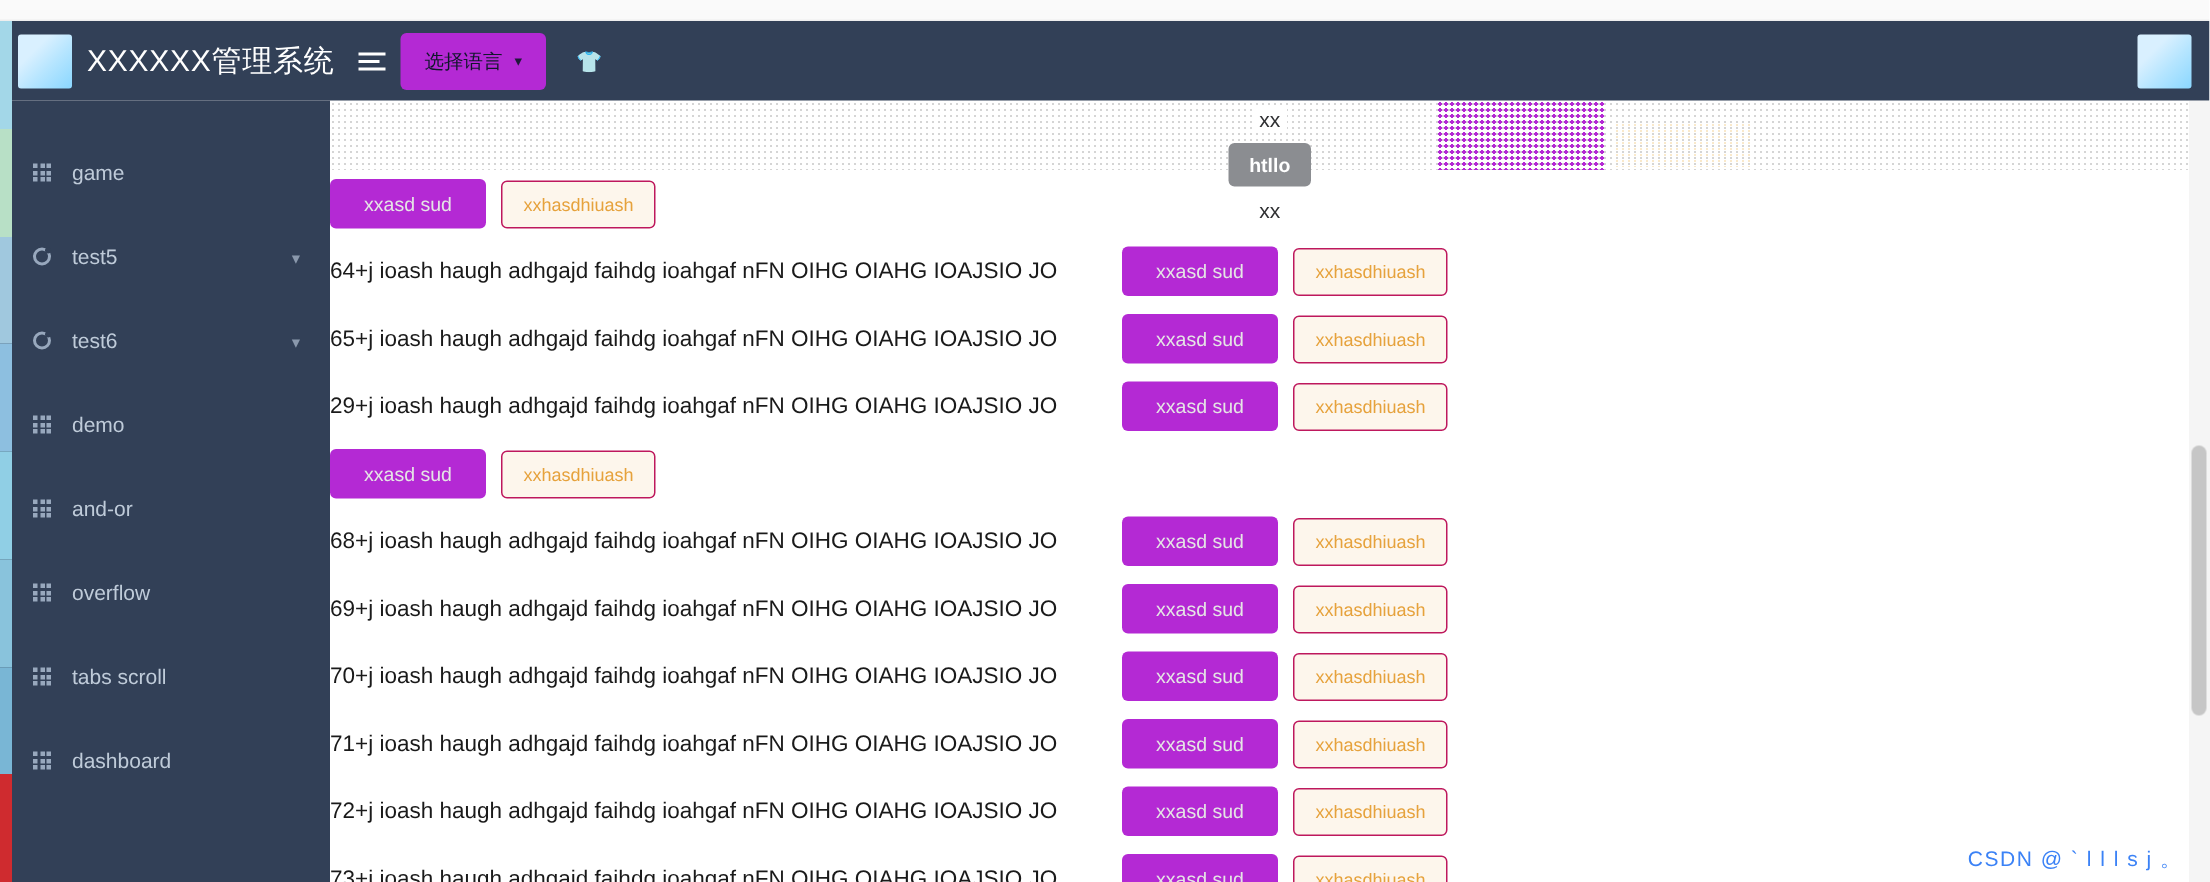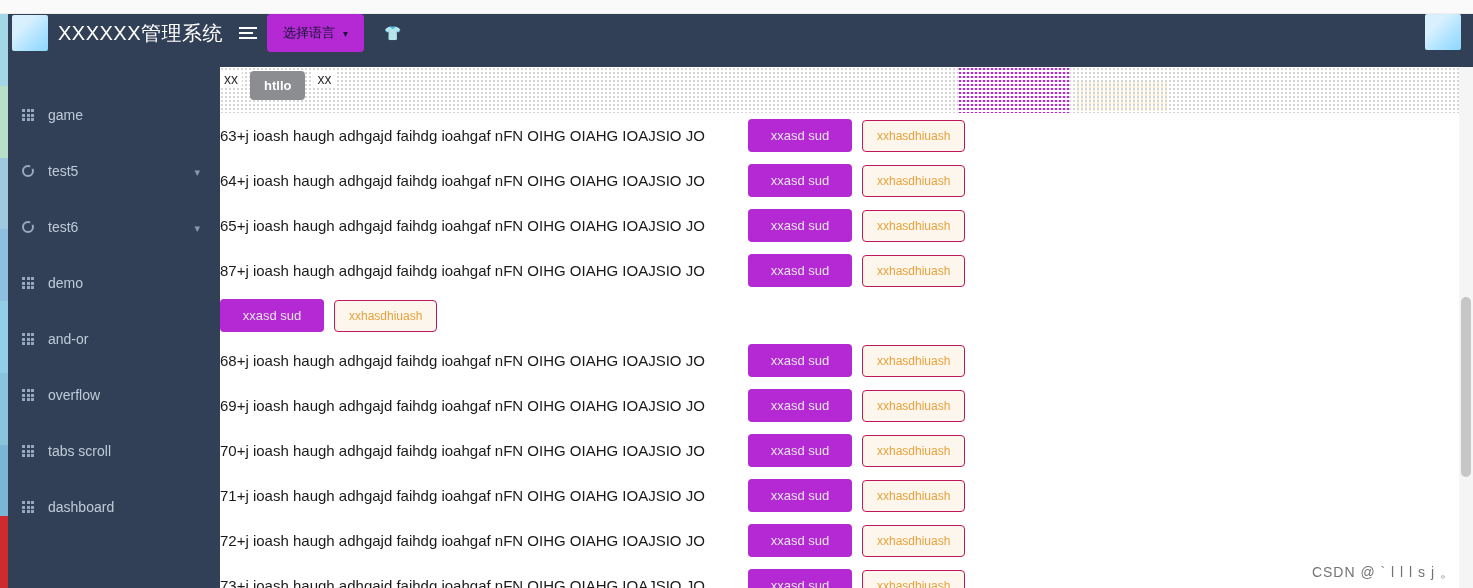--- a/index.html
+++ b/index.html
@@ -14,21 +14,21 @@
       position: relative;
     }
     .browser-chrome {
       height: 14px;
       background: #fafafa;
       border-bottom: 1px solid #eee;
       width: 100%;
     }
     .header {
       display: flex;
-      align-items: flex-start;
+      align-items: center;
       height: 53px;
       background: #324057;
       color: #fff;
       padding: 0 12px;
       justify-content: space-between;
     }
     .header-left { display: flex; align-items: center; gap: 10px; }
     .logo {
       width: 36px; height: 36px;
       background: linear-gradient(135deg,#d9f0ff 30%,#b5e5ff 60%,#8ad7ff);
@@ -81,26 +81,27 @@
       color: #98a8bd;
     }
     .grid-ic { display:grid; grid-template-columns:repeat(3,3px); grid-template-rows:repeat(3,3px); gap:1.5px;}
     .grid-ic span{background:#98a8bd;}
     .ring-ic { width:12px;height:12px;border:2px solid #98a8bd;border-radius:50%; position:relative;}
     .ring-ic::after{content:"";position:absolute;top:-2px;right:-2px;width:4px;height:4px;background:#324057;border-radius:50%;}
     .sb-label { flex:1; }
     .sb-chev { color:#8a98ac; font-size:11px;}
     .main { flex: 1; overflow-y:auto; position:relative; background:#fff;}
     .patterned-row {
-      display:flex; align-items:flex-start; gap:8px;
+      display:flex; align-items:center; gap:8px;
       padding: 4px 0 4px 0;
       background-image:
         radial-gradient(#d5d5d5 1px, transparent 1px);
       background-size: 4px 4px;
       height: 46px;
+      flex-direction: column;
     }
     .patterned-row .purple-patch{
       position:absolute; left:738px; top:0; width:112px; height:46px;
       background-image: radial-gradient(#b429d4 1.2px, transparent 1.2px);
       background-size: 4px 4px;
     }
     .patterned-row .orange-patch{
       position:absolute; left:856px; top:14px; width:92px; height:30px;
       background-image: radial-gradient(#f3c77a 1px, transparent 1px);
       background-size: 4px 4px;
@@ -128,21 +129,21 @@
     }
     .left-strip {
       position: fixed; left:0; top:14px; bottom:0; width:8px;
       display:flex; flex-direction:column;
     }
     .left-strip div{flex:1;}
     .ls1{background:#a3d7e8;} .ls2{background:#b8e0c6;} .ls3{background:#a0c8de;}
     .ls4{background:#8dbfe0;} .ls5{background:#90cfe5;} .ls6{background:#89c3dc;}
     .ls7{background:#79b6d5;} .ls8{background:#cf2b2f;}
     .watermark{
-      position:absolute; right:18px; bottom:6px; color:#737373; font-size:14px; letter-spacing:1px;
+      position:absolute; right:18px; bottom:6px; color:#3b82f6; font-size:14px; letter-spacing:1px;
       pointer-events:none;
     }
     .scroll-hint{
       position:absolute; right:0; top:67px; bottom:0; width:14px; background:#f5f5f5;
     }
     .scroll-thumb{
       position:absolute; right:2px; top:230px; width:10px; height:180px; background:#c6c6c6; border-radius:5px;
     }
   </style>
 </head>
@@ -298,36 +299,35 @@
       <div class="patterned-row">
         <span class="xx-txt">xx</span>
         <button class="htllo-btn">htllo</button>
         <span class="xx-txt">xx</span>
         <div class="purple-patch"></div>
         <div class="orange-patch"></div>
       </div>
     </div>
     <div class="rows" id="rows">
         <div class="row">
-          <span class="row-text">63+j ioash haugh adhgajd faihdg ioahgaf nFN OIHG OIAHG IOAJSIO JO</span>
           <button class="btn-purple">xxasd sud</button>
           <button class="btn-orange">xxhasdhiuash</button>
         </div>
         <div class="row">
           <span class="row-text">64+j ioash haugh adhgajd faihdg ioahgaf nFN OIHG OIAHG IOAJSIO JO</span>
           <button class="btn-purple">xxasd sud</button>
           <button class="btn-orange">xxhasdhiuash</button>
         </div>
         <div class="row">
           <span class="row-text">65+j ioash haugh adhgajd faihdg ioahgaf nFN OIHG OIAHG IOAJSIO JO</span>
           <button class="btn-purple">xxasd sud</button>
           <button class="btn-orange">xxhasdhiuash</button>
         </div>
         <div class="row">
-          <span class="row-text">87+j ioash haugh adhgajd faihdg ioahgaf nFN OIHG OIAHG IOAJSIO JO</span>
+          <span class="row-text">29+j ioash haugh adhgajd faihdg ioahgaf nFN OIHG OIAHG IOAJSIO JO</span>
           <button class="btn-purple">xxasd sud</button>
           <button class="btn-orange">xxhasdhiuash</button>
         </div>
         <div class="row">
           <button class="btn-purple">xxasd sud</button>
           <button class="btn-orange">xxhasdhiuash</button>
         </div>
         <div class="row">
           <span class="row-text">68+j ioash haugh adhgajd faihdg ioahgaf nFN OIHG OIAHG IOAJSIO JO</span>
           <button class="btn-purple">xxasd sud</button>

